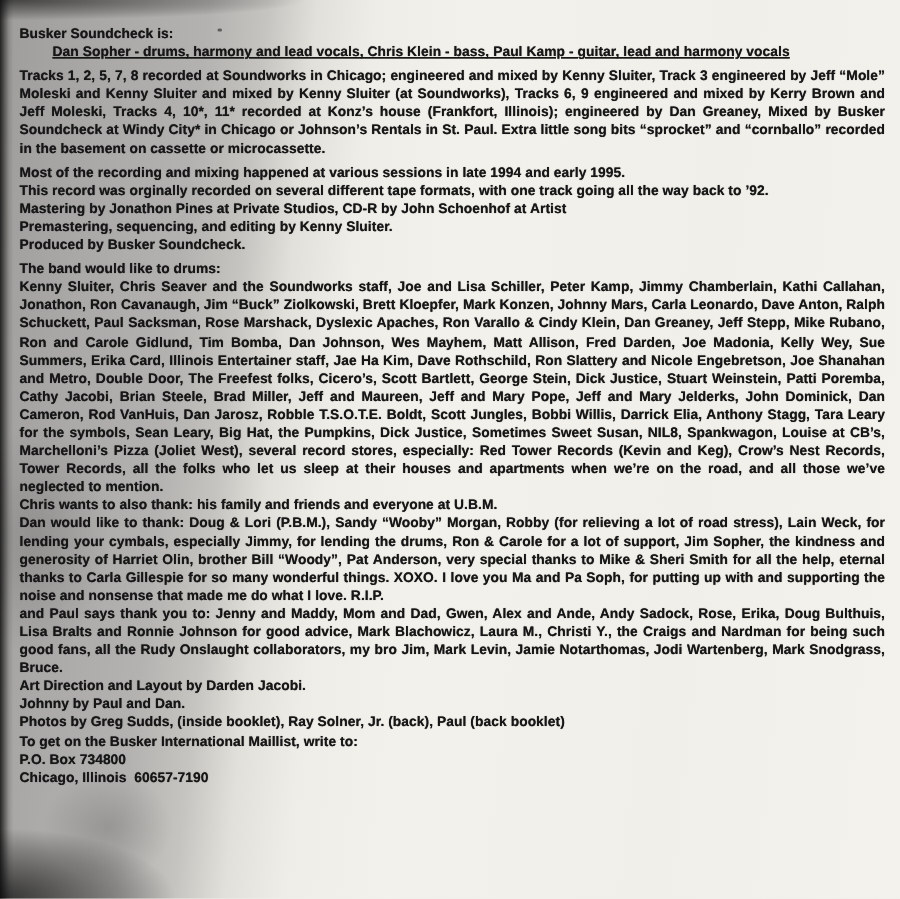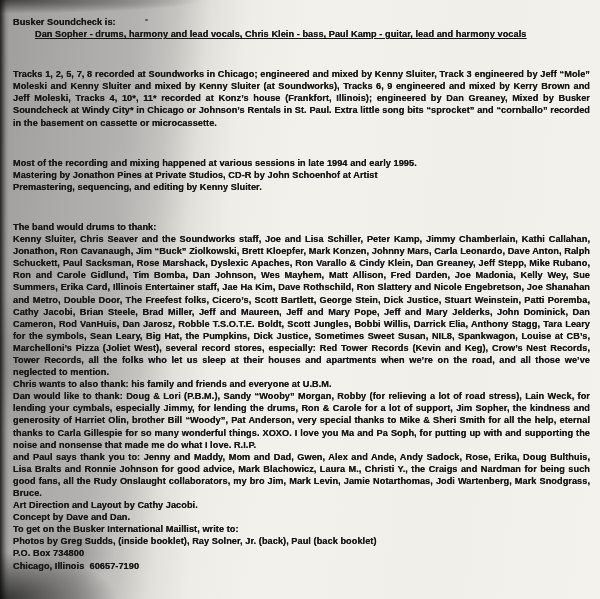--- a/index.html
+++ b/index.html
@@ -30,49 +30,51 @@
     position: absolute;
     left: 13px; right: 10px; top: 16px;
     color: #161616;
     font-weight: bold;
     font-size: 9.2px;
     line-height: 12.1px;
     letter-spacing: 0.05px;
     text-shadow: 0 0 0.5px rgba(20,20,20,0.85);
   }
   .notes p { margin: 0; text-align: justify; }
-  .notes p.gap { margin-top: 28px; }
+  .notes p.gap { margin-top: 4px; }
   .notes p.indent { padding-left: 22px; text-decoration: underline; }
   .speck {
     position: absolute; left: 145px; top: 19px;
     width: 3px; height: 2px; background: rgba(20,20,20,0.55);
     border-radius: 1px;
   }
 </style>
 </head>
 <body>
 
 <div class="page">
   <div class="speck"></div>
 
   <div class="notes">
     <p>Busker Soundcheck is:</p>
     <p class="indent">Dan Sopher - drums, harmony and lead vocals, Chris Klein - bass, Paul Kamp - guitar, lead and harmony vocals</p>
 
     <p class="gap">Tracks 1, 2, 5, 7, 8 recorded at Soundworks in Chicago; engineered and mixed by Kenny Sluiter, Track 3 engineered by Jeff “Mole” Moleski and Kenny Sluiter and mixed by Kenny Sluiter (at Soundworks), Tracks 6, 9 engineered and mixed by Kerry Brown and Jeff Moleski, Tracks 4, 10*, 11* recorded at Konz’s house (Frankfort, Illinois); engineered by Dan Greaney, Mixed by Busker Soundcheck at Windy City* in Chicago or Johnson’s Rentals in St. Paul. Extra little song bits “sprocket” and “cornballo” recorded in the basement on cassette or microcassette.</p>
 
     <p class="gap">Most of the recording and mixing happened at various sessions in late 1994 and early 1995.</p>
+    <p>This record was orginally recorded on several different tape formats, with one track going all the way back to ’92.</p>
     <p>Mastering by Jonathon Pines at Private Studios, CD-R by John Schoenhof at Artist</p>
     <p>Premastering, sequencing, and editing by Kenny Sluiter.</p>
+    <p>Produced by Busker Soundcheck.</p>
 
-    <p class="gap">The band would drums to thank:</p>
+    <p class="gap">The band would like to drums:</p>
     <p>Kenny Sluiter, Chris Seaver and the Soundworks staff, Joe and Lisa Schiller, Peter Kamp, Jimmy Chamberlain, Kathi Callahan, Jonathon, Ron Cavanaugh, Jim “Buck” Ziolkowski, Brett Kloepfer, Mark Konzen, Johnny Mars, Carla Leonardo, Dave Anton, Ralph Schuckett, Paul Sacksman, Rose Marshack, Dyslexic Apaches, Ron Varallo &amp; Cindy Klein, Dan Greaney, Jeff Stepp, Mike Rubano, Ron and Carole Gidlund, Tim Bomba, Dan Johnson, Wes Mayhem, Matt Allison, Fred Darden, Joe Madonia, Kelly Wey, Sue Summers, Erika Card, Illinois Entertainer staff, Jae Ha Kim, Dave Rothschild, Ron Slattery and Nicole Engebretson, Joe Shanahan and Metro, Double Door, The Freefest folks, Cicero’s, Scott Bartlett, George Stein, Dick Justice, Stuart Weinstein, Patti Poremba, Cathy Jacobi, Brian Steele, Brad Miller, Jeff and Maureen, Jeff and Mary Pope, Jeff and Mary Jelderks, John Dominick, Dan Cameron, Rod VanHuis, Dan Jarosz, Robble T.S.O.T.E. Boldt, Scott Jungles, Bobbi Willis, Darrick Elia, Anthony Stagg, Tara Leary for the symbols, Sean Leary, Big Hat, the Pumpkins, Dick Justice, Sometimes Sweet Susan, NIL8, Spankwagon, Louise at CB’s, Marchelloni’s Pizza (Joliet West), several record stores, especially: Red Tower Records (Kevin and Keg), Crow’s Nest Records, Tower Records, all the folks who let us sleep at their houses and apartments when we’re on the road, and all those we’ve neglected to mention.</p>
     <p>Chris wants to also thank: his family and friends and everyone at U.B.M.</p>
     <p>Dan would like to thank: Doug &amp; Lori (P.B.M.), Sandy “Wooby” Morgan, Robby (for relieving a lot of road stress), Lain Weck, for lending your cymbals, especially Jimmy, for lending the drums, Ron &amp; Carole for a lot of support, Jim Sopher, the kindness and generosity of Harriet Olin, brother Bill “Woody”, Pat Anderson, very special thanks to Mike &amp; Sheri Smith for all the help, eternal thanks to Carla Gillespie for so many wonderful things. XOXO. I love you Ma and Pa Soph, for putting up with and supporting the noise and nonsense that made me do what I love. R.I.P.</p>
     <p>and Paul says thank you to: Jenny and Maddy, Mom and Dad, Gwen, Alex and Ande, Andy Sadock, Rose, Erika, Doug Bulthuis, Lisa Bralts and Ronnie Johnson for good advice, Mark Blachowicz, Laura M., Christi Y., the Craigs and Nardman for being such good fans, all the Rudy Onslaught collaborators, my bro Jim, Mark Levin, Jamie Notarthomas, Jodi Wartenberg, Mark Snodgrass, Bruce.</p>
-    <p>Art Direction and Layout by Cathy Jacobi.</p>
-    <p>Concept by Dave and Dan.</p>
+    <p>Art Direction and Layout by Darden Jacobi.</p>
+    <p>Johnny by Paul and Dan.</p>
+    <p>Photos by Greg Sudds, (inside booklet), Ray Solner, Jr. (back), Paul (back booklet)</p>
     <p>To get on the Busker International Maillist, write to:</p>
-    <p>Photos by Greg Sudds, (inside booklet), Ray Solner, Jr. (back), Paul (back booklet)</p>
     <p>P.O. Box 734800</p>
     <p>Chicago, Illinois&nbsp; 60657-7190</p>
   </div>
 </div>
 
 </body></html>

